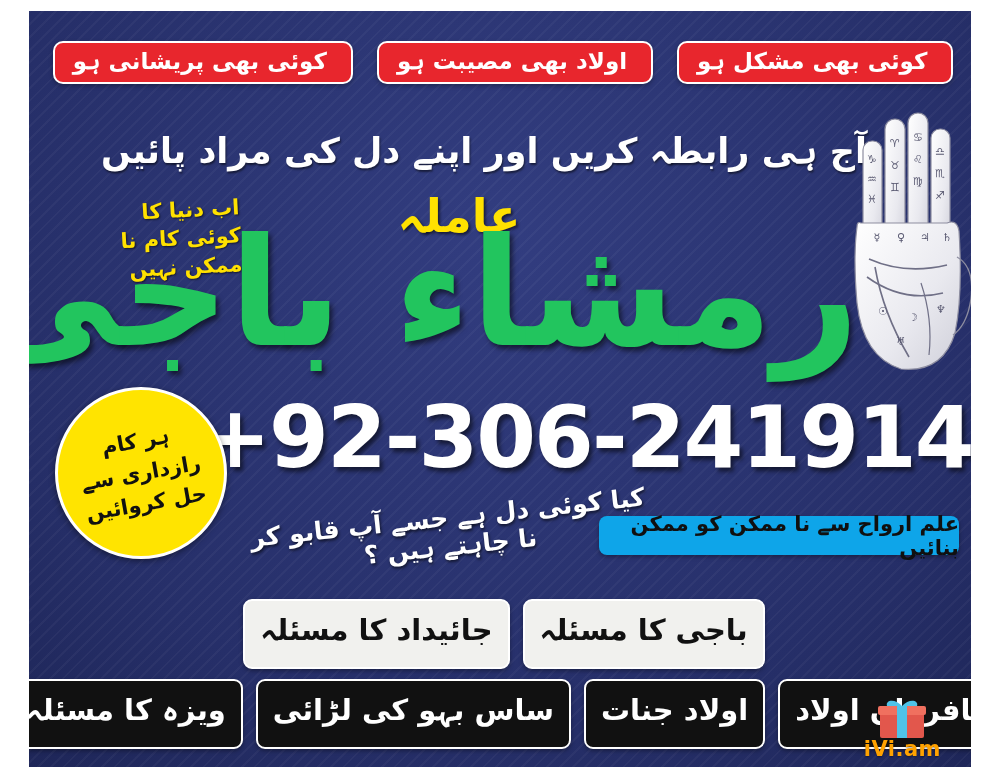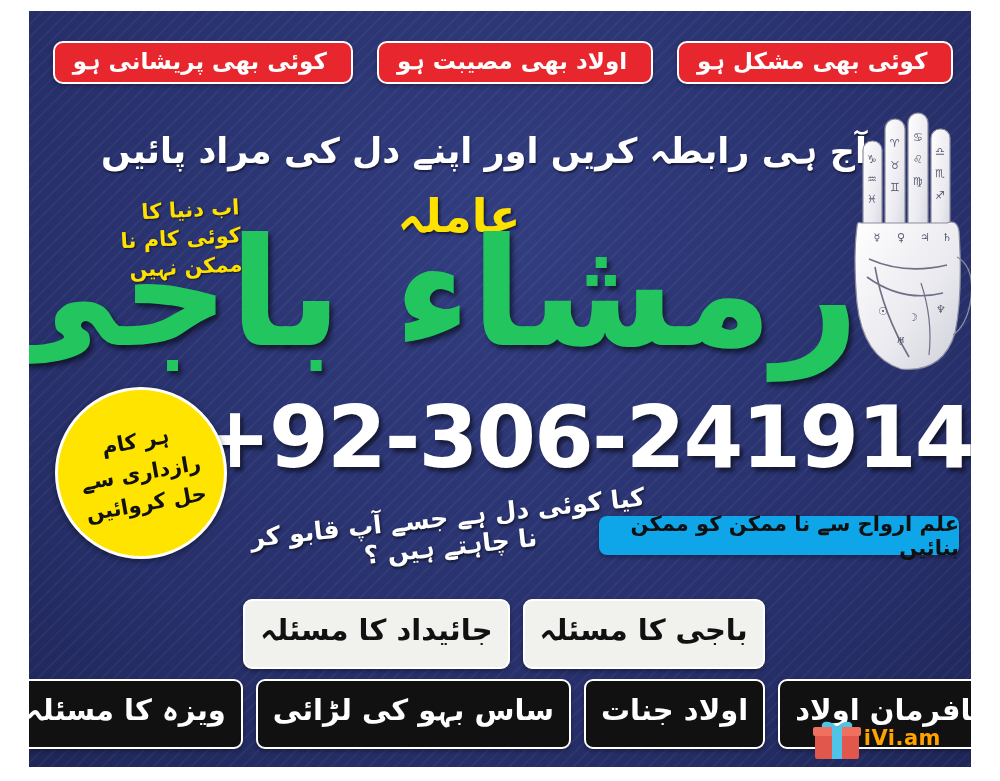--- a/index.html
+++ b/index.html
@@ -197,21 +197,21 @@
   .hand-wrap {
     position: absolute; z-index: 3;
     left: 818px; top: 96px;
     width: 128px; height: 280px;
   }
 
   
   .watermark {
     position: absolute; z-index: 6;
     right: 30px; bottom: 6px;
-    display: flex; flex-direction: row; align-items: center;
+    display: flex; flex-direction: column; align-items: center;
   }
   .wm-icon {
     width: 54px; height: 44px;
     position: relative;
   }
   .wm-text {
     color: #ffa200;
     font-weight: bold;
     font-size: 21px;
     letter-spacing: 0.5px;

